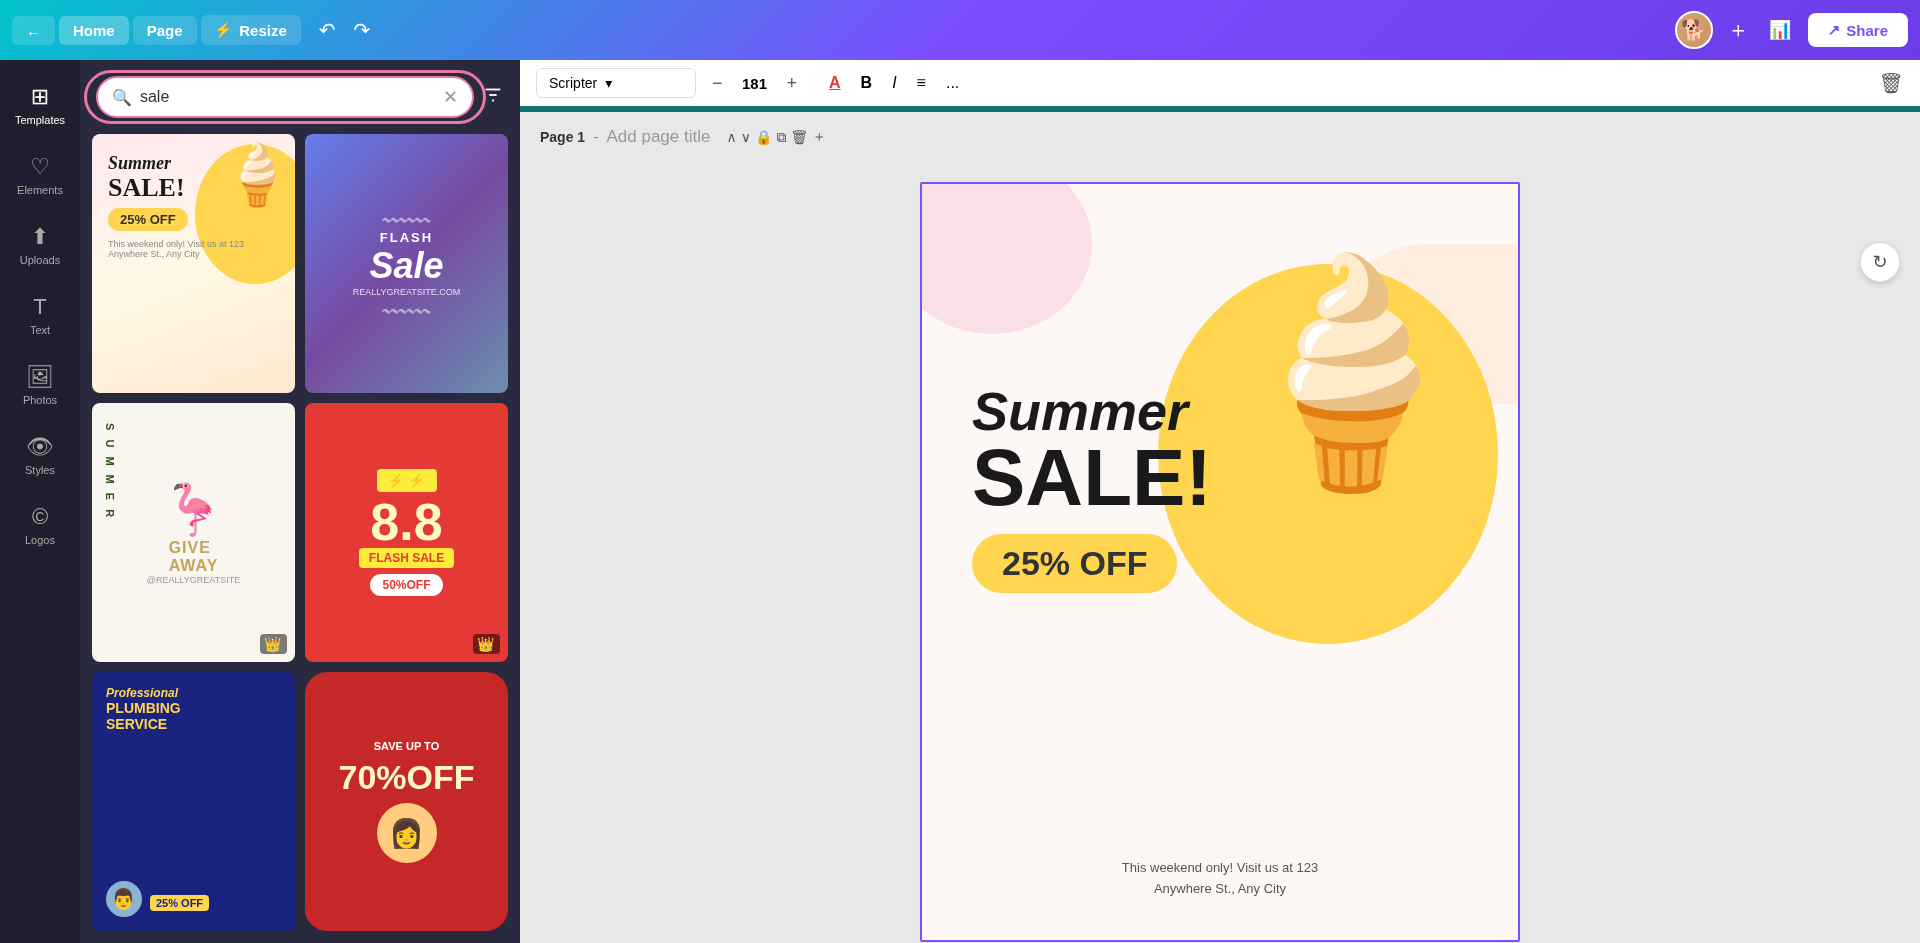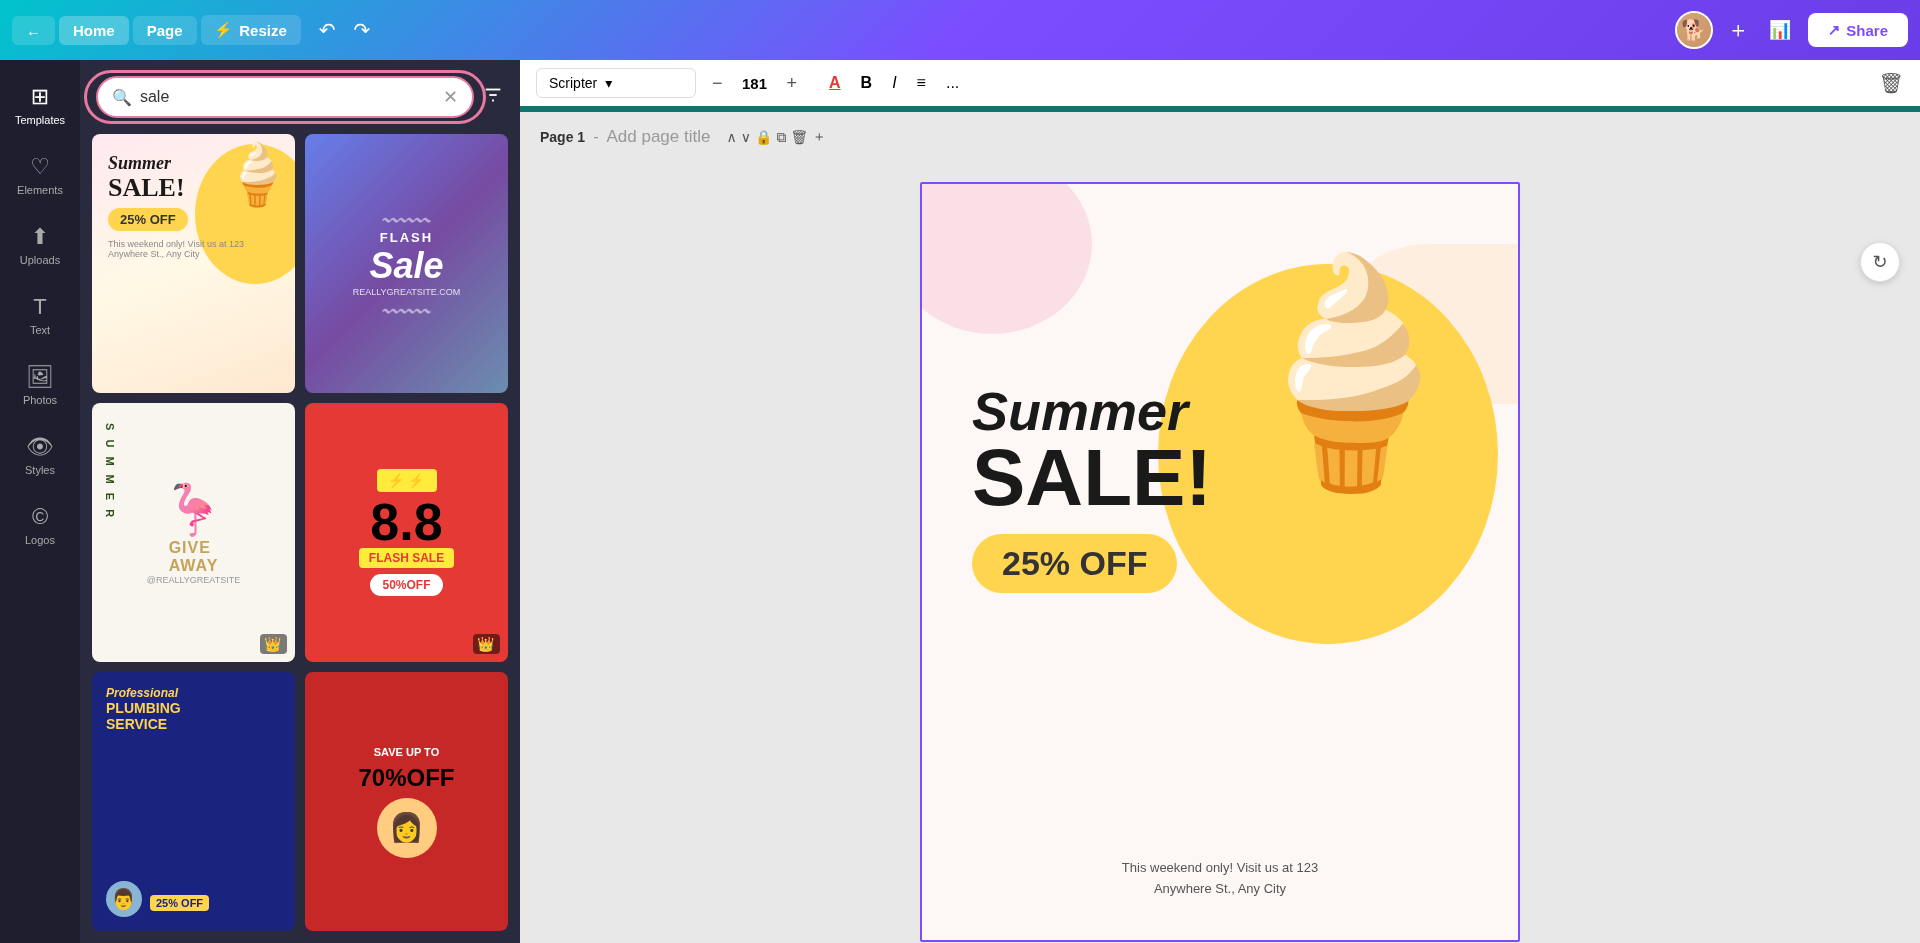--- a/index.html
+++ b/index.html
@@ -207,21 +207,21 @@
     }
     .giveaway-handle { color: #999; font-size: 9px; }
 
     .card-88-flash {
       background: #e53935;
       display: flex; flex-direction: column;
       align-items: center; justify-content: center;
       min-height: 190px; padding: 16px;
     }
     .flash-88-big {
-      color: #000000; font-size: 52px; font-weight: 900;
+      color: #fef9c3; font-size: 52px; font-weight: 900;
       line-height: 1;
     }
     .flash-badge {
       background: #ffeb3b; border-radius: 4px;
       padding: 3px 10px; font-weight: 900; font-size: 12px;
       color: #e53935;
     }
     .fifty-off {
       background: white; border-radius: 20px;
       padding: 4px 12px; font-weight: 900; font-size: 12px;
@@ -244,24 +244,24 @@
     .plumbing-percent {
       color: white; font-size: 11px; font-weight: 700;
       margin-top: 8px; background: #ffd54f; color: #1a237e;
       border-radius: 4px; padding: 2px 6px; display: inline-block;
     }
 
     .card-70off {
       background: #c62828;
       display: flex; flex-direction: column;
       align-items: center; justify-content: center;
-      min-height: 190px; padding: 16px; gap: 6px;
+      min-height: 190px; padding: 16px; gap: 6px; border-radius: 22px;
     }
     .save-up { color: white; font-size: 11px; font-weight: 600; }
-    .seventy-off { color: #000000; font-size: 24px; font-weight: 900; }
+    .seventy-off { color: #fef9c3; font-size: 34px; font-weight: 900; }
     .person-circle { width: 60px; height: 60px; background: #ffcc80; border-radius: 50%; display: flex; align-items: center; justify-content: center; font-size: 28px; }
 
     
     .main-area {
       position: fixed;
       top: 60px; left: 520px; right: 0; bottom: 0;
       background: #e8e8e8;
       display: flex; flex-direction: column;
     }
     .toolbar-secondary {

